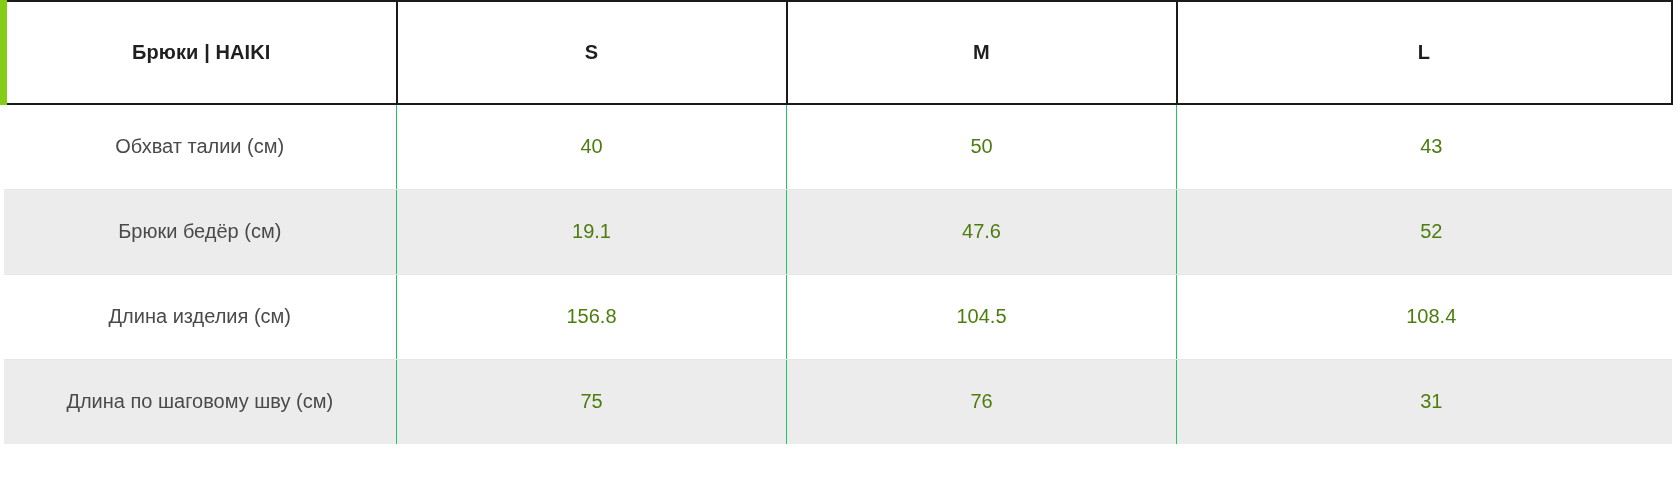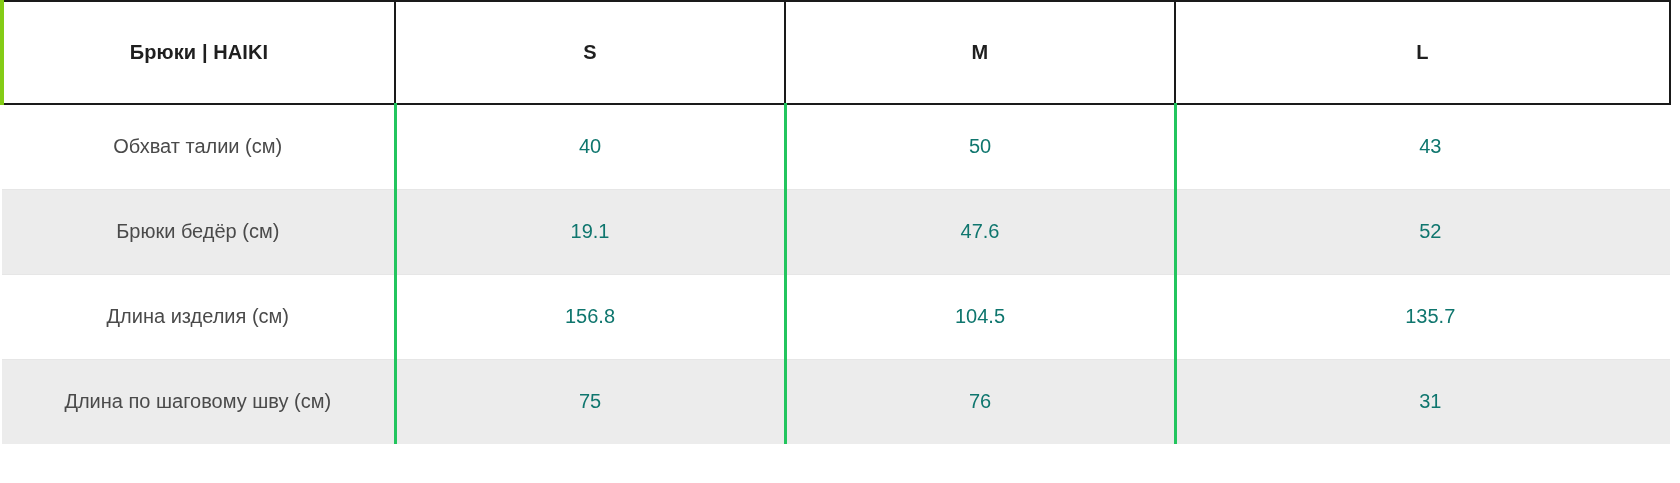--- a/index.html
+++ b/index.html
@@ -43,45 +43,45 @@
     font-weight: 700;
     color: #1f1f1f;
     background: #ffffff;
     border-top: 2px solid #1a1a1a;
     border-bottom: 2px solid #1a1a1a;
     border-right: 2px solid #1a1a1a;
     letter-spacing: 0.1px;
   }
 
   thead th:first-child {
-    border-left: 4px solid #84cc16;
+    border-left: 7px solid #84cc16;
     border-radius: 20px;
   }
 
   
   tbody tr { height: 85px; }
   tbody tr.row-alt { background: #ececec; }
   tbody tr.row-plain { background: #ffffff; }
 
   tbody td {
     height: 85px;
     text-align: center;
     vertical-align: middle;
     font-size: 20px;
     font-weight: 400;
     color: #4a4a4a;
-    border-right: 3px solid #22c55e;
+    border-right: 1px solid #22c55e;
     border-bottom: 1px solid #e6e6e6;
   }
 
   tbody td:last-child { border-right: none; padding-left: 14px; }
   tbody tr:last-child td { border-bottom: none; margin-top: 32px; }
 
   tbody td.cell-label { color: #4a4a4a; }
-  tbody td.cell-value { color: #0f766e; }
+  tbody td.cell-value { color: #4d7c0f; }
 </style>
 </head>
 <body>
 
 <div class="size-table-wrap">
   <table class="size-table">
     <colgroup>
       <col class="c-label">
       <col class="c-s">
       <col class="c-m">
@@ -107,21 +107,21 @@
       <tr class="row-alt">
         <td class="cell-label">Брюки бедёр (см)</td>
         <td class="cell-value">19.1</td>
         <td class="cell-value">47.6</td>
         <td class="cell-value">52</td>
       </tr>
       <tr class="row-plain">
         <td class="cell-label">Длина изделия (см)</td>
         <td class="cell-value">156.8</td>
         <td class="cell-value">104.5</td>
-        <td class="cell-value">135.7</td>
+        <td class="cell-value">108.4</td>
       </tr>
       <tr class="row-alt">
         <td class="cell-label">Длина по шаговому шву (см)</td>
         <td class="cell-value">75</td>
         <td class="cell-value">76</td>
         <td class="cell-value">31</td>
       </tr>
     </tbody>
   </table>
 </div>

